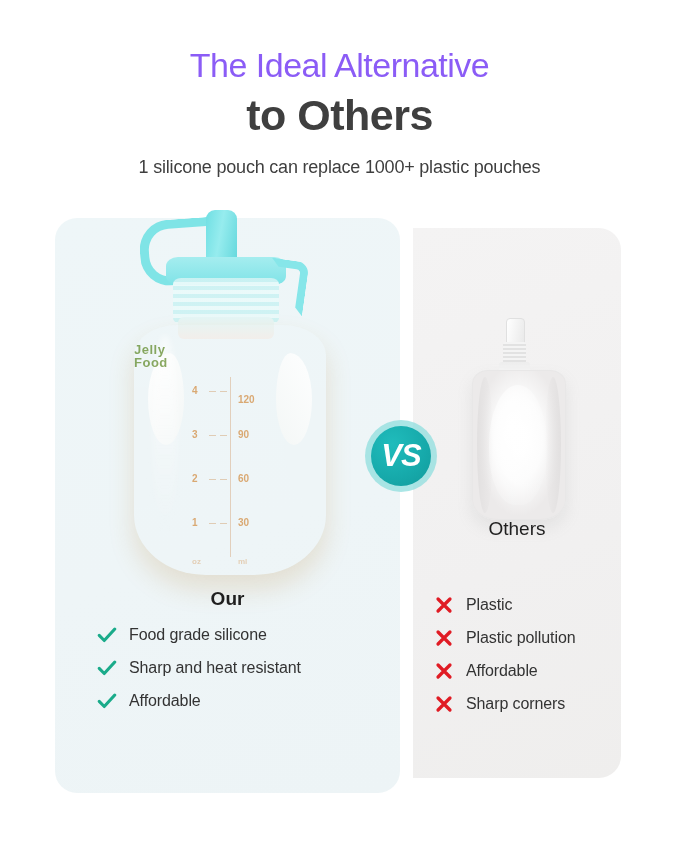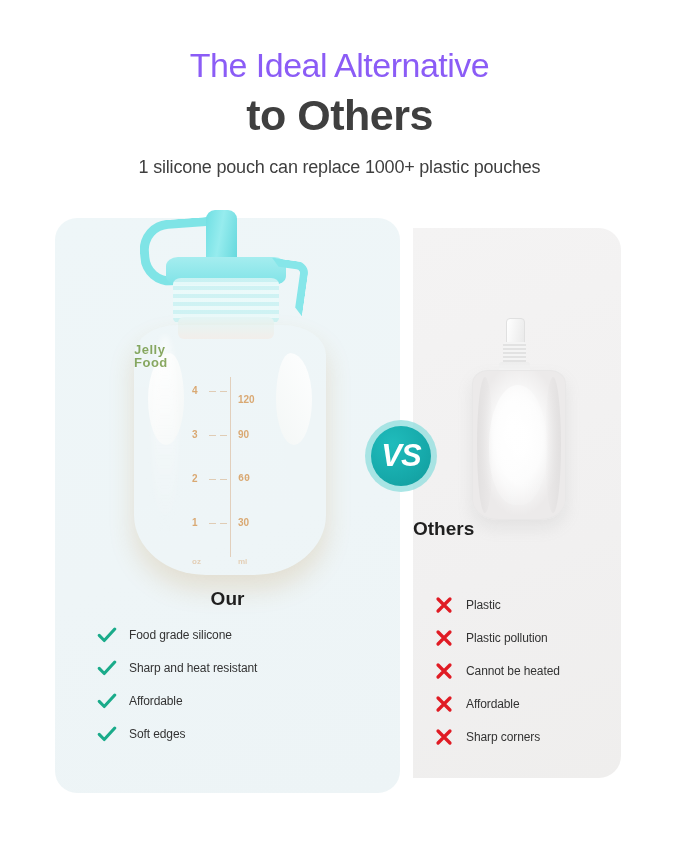--- a/index.html
+++ b/index.html
@@ -196,28 +196,28 @@
     border-radius:50%;
   }
 
   
   .head-our{
     position:absolute; left:55px; top:588px; width:345px;
     text-align:center; font-size:19px; font-weight:800; color:#1f1f1f;
   }
   .head-others{
     position:absolute; left:413px; top:518px; width:208px;
-    text-align:left; font-size:19px; font-weight:700; color:#1f1f1f;
+    text-align:center; font-size:19px; font-weight:400; color:#1f1f1f;
   }
 
   
   .list-left{ position:absolute; left:96px; top:618px; }
   .list-right{ position:absolute; left:433px; top:588px; }
   .li{ display:flex; align-items:center; height:33px; }
-  .li-label{ font-size:12px; color:#333333; letter-spacing:-.1px; }
+  .li-label{ font-size:16px; color:#333333; letter-spacing:-.1px; }
 
   .ico{ width:22px; height:22px; margin-right:11px; flex:none; }
 </style>
 </head>
 <body>
 
 <div class="header">
   <div class="title-l1">The Ideal Alternative</div>
   <div class="title-l2">to Others</div>
   <div class="subtitle">1 silicone pouch can replace 1000+ plastic pouches</div>
@@ -250,21 +250,21 @@
       <div class="ml" style="top:45px;margin-top:24px;">120</div>
       <div class="oz" style="top:60px;">4</div>
 
       <div class="dash" style="top:110px;left:86px;"></div>
       <div class="dash" style="top:110px;left:75px;"></div>
       <div class="ml" style="top:104px;">90</div>
       <div class="oz" style="top:104px;">3</div>
 
       <div class="dash" style="top:154px;left:86px;"></div>
       <div class="dash" style="top:154px;left:75px;"></div>
-      <div class="ml" style="top:148px;font-family:Liberation Mono, monospace;">60</div>
+      <div class="ml" style="top:148px;">60</div>
       <div class="oz" style="top:148px;">2</div>
 
       <div class="dash" style="top:198px;left:86px;"></div>
       <div class="dash" style="top:198px;left:75px;"></div>
       <div class="ml" style="top:192px;">30</div>
       <div class="oz" style="top:192px;">1</div>
 
       <div class="b-units">
         <span class="oz">oz</span>
         <span class="ml">ml</span>
@@ -306,52 +306,40 @@
       <path d="M3.5 12.5 L9 18 L20.5 5.5" fill="none" stroke="#1aab8a" stroke-width="3.4" stroke-linecap="round" stroke-linejoin="round"></path>
     </svg>
     <span class="li-label">Sharp and heat resistant</span>
   </div>
   <div class="li">
     <svg class="ico" viewBox="0 0 24 24">
       <path d="M3.5 12.5 L9 18 L20.5 5.5" fill="none" stroke="#1aab8a" stroke-width="3.4" stroke-linecap="round" stroke-linejoin="round"></path>
     </svg>
     <span class="li-label">Affordable</span>
   </div>
-  <div class="li">
-    <svg class="ico" viewBox="0 0 24 24">
-      <path d="M3.5 12.5 L9 18 L20.5 5.5" fill="none" stroke="#1aab8a" stroke-width="3.4" stroke-linecap="round" stroke-linejoin="round"></path>
-    </svg>
-    <span class="li-label">Soft edges</span>
-  </div>
 </div>
 
 <div class="list-right">
   <div class="li">
     <svg class="ico" viewBox="0 0 24 24">
       <path d="M5.5 5.5 L18.5 18.5 M18.5 5.5 L5.5 18.5" fill="none" stroke="#e01b24" stroke-width="3.6" stroke-linecap="round"></path>
     </svg>
     <span class="li-label">Plastic</span>
   </div>
   <div class="li">
     <svg class="ico" viewBox="0 0 24 24">
       <path d="M5.5 5.5 L18.5 18.5 M18.5 5.5 L5.5 18.5" fill="none" stroke="#e01b24" stroke-width="3.6" stroke-linecap="round"></path>
     </svg>
     <span class="li-label">Plastic pollution</span>
   </div>
   <div class="li">
     <svg class="ico" viewBox="0 0 24 24">
       <path d="M5.5 5.5 L18.5 18.5 M18.5 5.5 L5.5 18.5" fill="none" stroke="#e01b24" stroke-width="3.6" stroke-linecap="round"></path>
     </svg>
-    <span class="li-label">Cannot be heated</span>
+    <span class="li-label">Affordable</span>
   </div>
   <div class="li">
     <svg class="ico" viewBox="0 0 24 24">
       <path d="M5.5 5.5 L18.5 18.5 M18.5 5.5 L5.5 18.5" fill="none" stroke="#e01b24" stroke-width="3.6" stroke-linecap="round"></path>
     </svg>
-    <span class="li-label">Affordable</span>
-  </div>
-  <div class="li">
-    <svg class="ico" viewBox="0 0 24 24">
-      <path d="M5.5 5.5 L18.5 18.5 M18.5 5.5 L5.5 18.5" fill="none" stroke="#e01b24" stroke-width="3.6" stroke-linecap="round"></path>
-    </svg>
     <span class="li-label">Sharp corners</span>
   </div>
 </div>
 
 </body></html>

